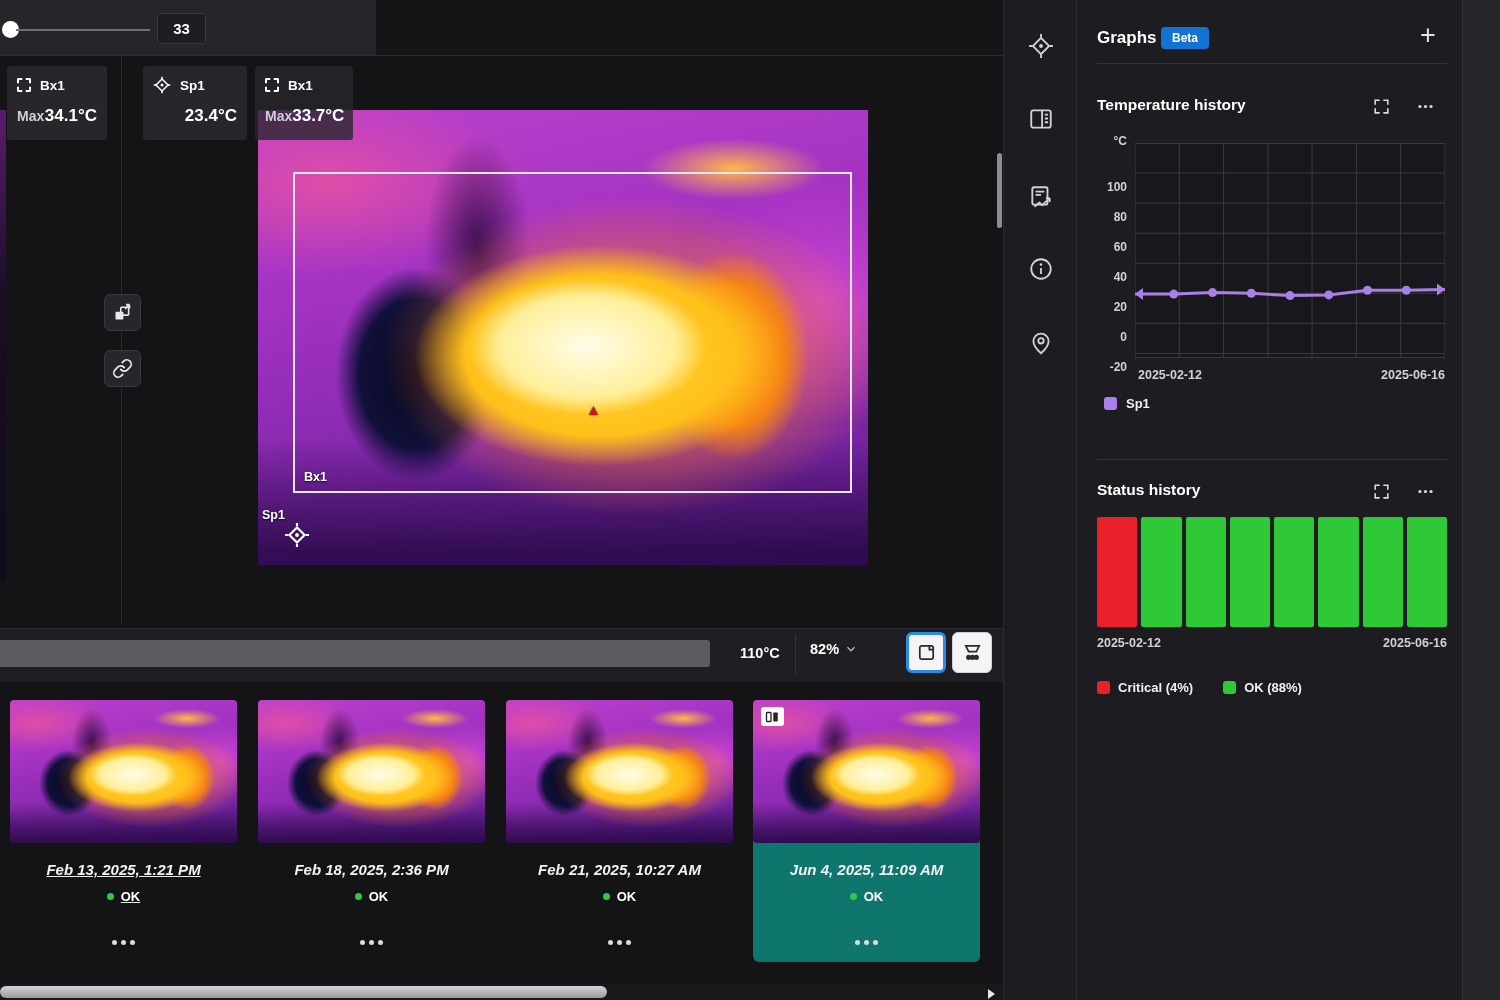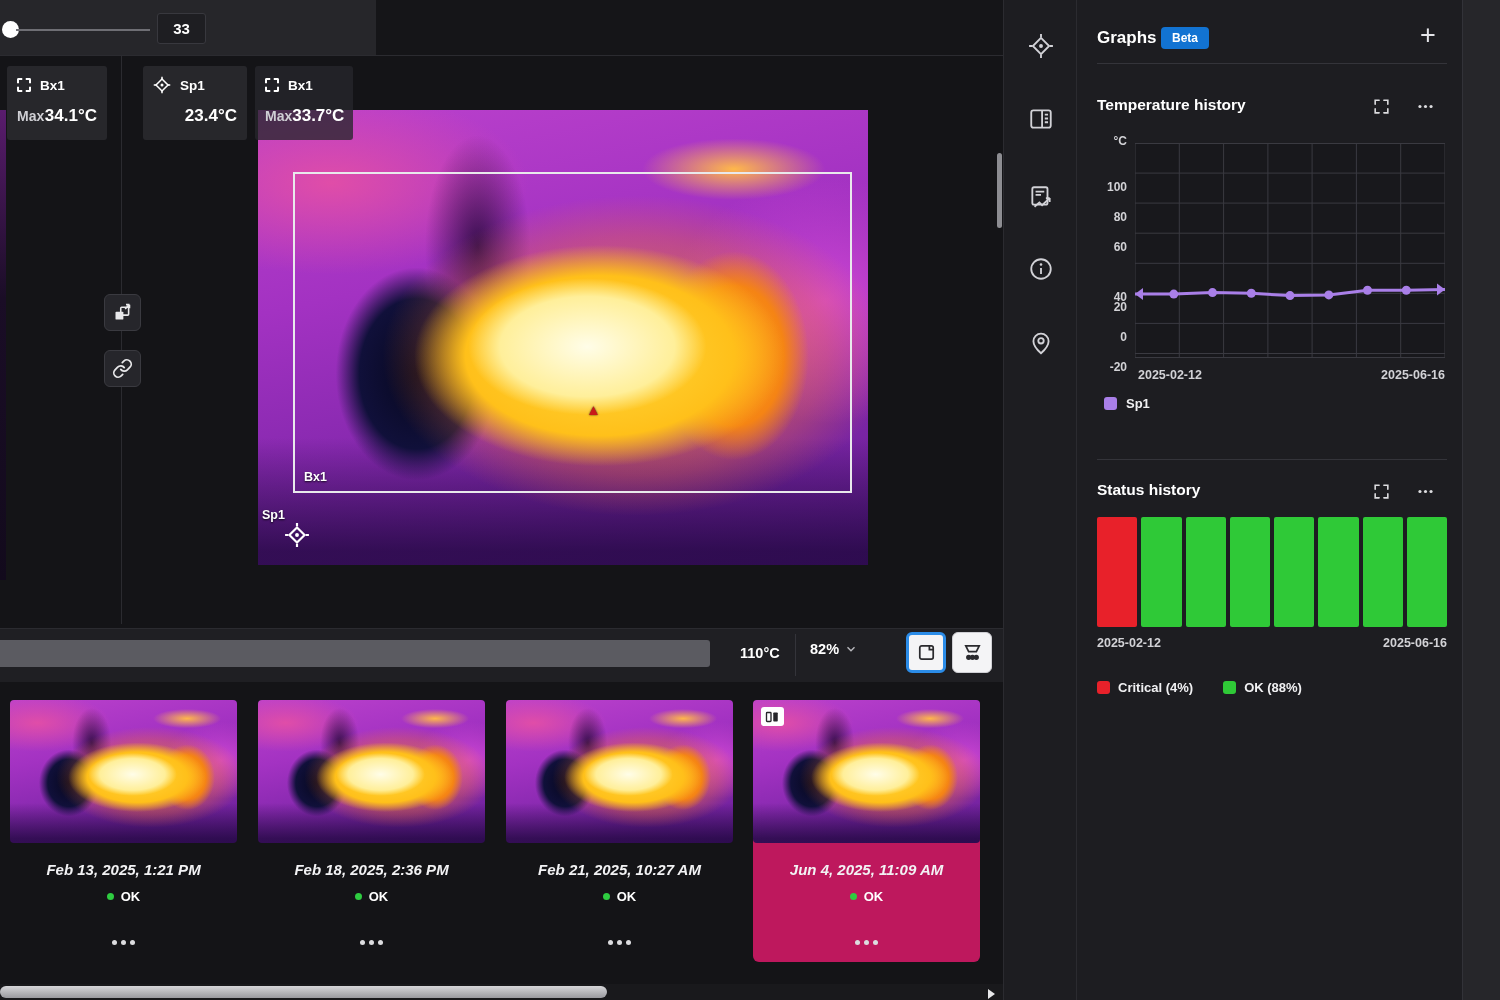--- a/index.html
+++ b/index.html
@@ -61,21 +61,21 @@
   .vbar-div{left:795px;top:634px;width:1px;height:42px;background:#34343a;}
   .zoom-dd{left:810px;top:641px;display:flex;align-items:center;gap:5px;color:#fff;font-weight:700;font-size:14.5px;}
   .zoom-dd svg{width:14px;height:14px;color:#b8b8bd;}
   .view-btn{top:632px;width:40px;height:41px;background:#f4f4f6;border-radius:6px;border:1px solid #cfcfd4;
     display:flex;align-items:center;justify-content:center;color:#2a2a2e;}
   .view-btn.active{border:3px solid #2b8ce8;}
   .view-btn svg{width:23px;height:23px;}
 
   
   .thumb-card{top:700px;width:227px;height:262px;border-radius:6px;text-align:center;}
-  .thumb-card.selected{background:#be185d;}
+  .thumb-card.selected{background:#0f766e;}
   .thumb-img{width:227px;height:143px;border-radius:4px;}
   .thumb-date{margin-top:18px;font-style:italic;font-weight:700;font-size:15px;color:#f2f2f4;}
   .thumb-status{margin-top:11px;display:flex;align-items:center;justify-content:center;gap:7px;
     font-weight:700;font-size:13px;color:#fff;}
   .ok-dot{width:7px;height:7px;border-radius:50%;background:#2ecc40;}
   .dots3{display:inline-block;width:5px;height:5px;border-radius:50%;background:#dcdcdf;
     box-shadow:-9px 0 0 #dcdcdf, 9px 0 0 #dcdcdf;}
   .thumb-dots{margin-top:27px;}
   .thumb-badge{left:8px;top:7px;width:23px;height:19px;background:#fff;border-radius:3px;
     display:flex;align-items:center;justify-content:center;}
@@ -216,21 +216,21 @@
   </div>
   <div class="abs view-btn" style="left:952px;">
     <svg viewBox="0 0 24 24" fill="none" stroke="currentColor" stroke-width="1.8">
       <path d="M5 5h14l-3 6H8z"></path>
         <circle cx="8" cy="17" r="1.8" fill="currentColor"></circle>
       <circle cx="12" cy="17" r="1.8" fill="currentColor"></circle>
         <circle cx="16" cy="17" r="1.8" fill="currentColor"></circle>
       </svg>
   </div>
 
-  <div class="abs thumb-card" style="left:10px;">
+  <div class="abs thumb-card" style="left:10px;text-decoration:underline;">
     <div class="thumb-img thermal-art"></div>
     <div class="thumb-date">Feb 13, 2025, 1:21 PM</div>
     <div class="thumb-status">
         <span class="ok-dot"></span>
       <span>OK</span>
       </div>
     <div class="thumb-dots"><span class="dots3"></span></div>
   </div>
   <div class="abs thumb-card" style="left:258px;">
     <div class="thumb-img thermal-art"></div>
@@ -327,21 +327,21 @@
       <circle cx="5" cy="12" r="2"></circle>
         <circle cx="12" cy="12" r="2"></circle>
         <circle cx="19" cy="12" r="2"></circle>
       </svg>
   </div>
   <div class="abs yunit">°C</div>
   <div class="abs ytick-box" id="ytick-box">
       <span style="top: 23.0699px;">100</span>
       <span style="top: 53.1399px;">80</span>
       <span style="top: 83.2098px;">60</span>
-      <span style="top: 113.28px; margin-top: 20px;">40</span>
+      <span style="top: 113.28px;">40</span>
       <span style="top: 143.35px;">20</span>
       <span style="top: 173.42px;">0</span>
       <span style="top: 203.49px;">-20</span>
     </div>
   <div class="abs plot">
     <svg id="temp-line-svg" viewBox="0 0 310 215" preserveAspectRatio="none">
         <g stroke="#3a3a41" stroke-width="1">
           <line x1="0.0" y1="0" x2="0.0" y2="215"></line>
           <line x1="44.3" y1="0" x2="44.3" y2="215"></line>
           <line x1="88.6" y1="0" x2="88.6" y2="215"></line>

